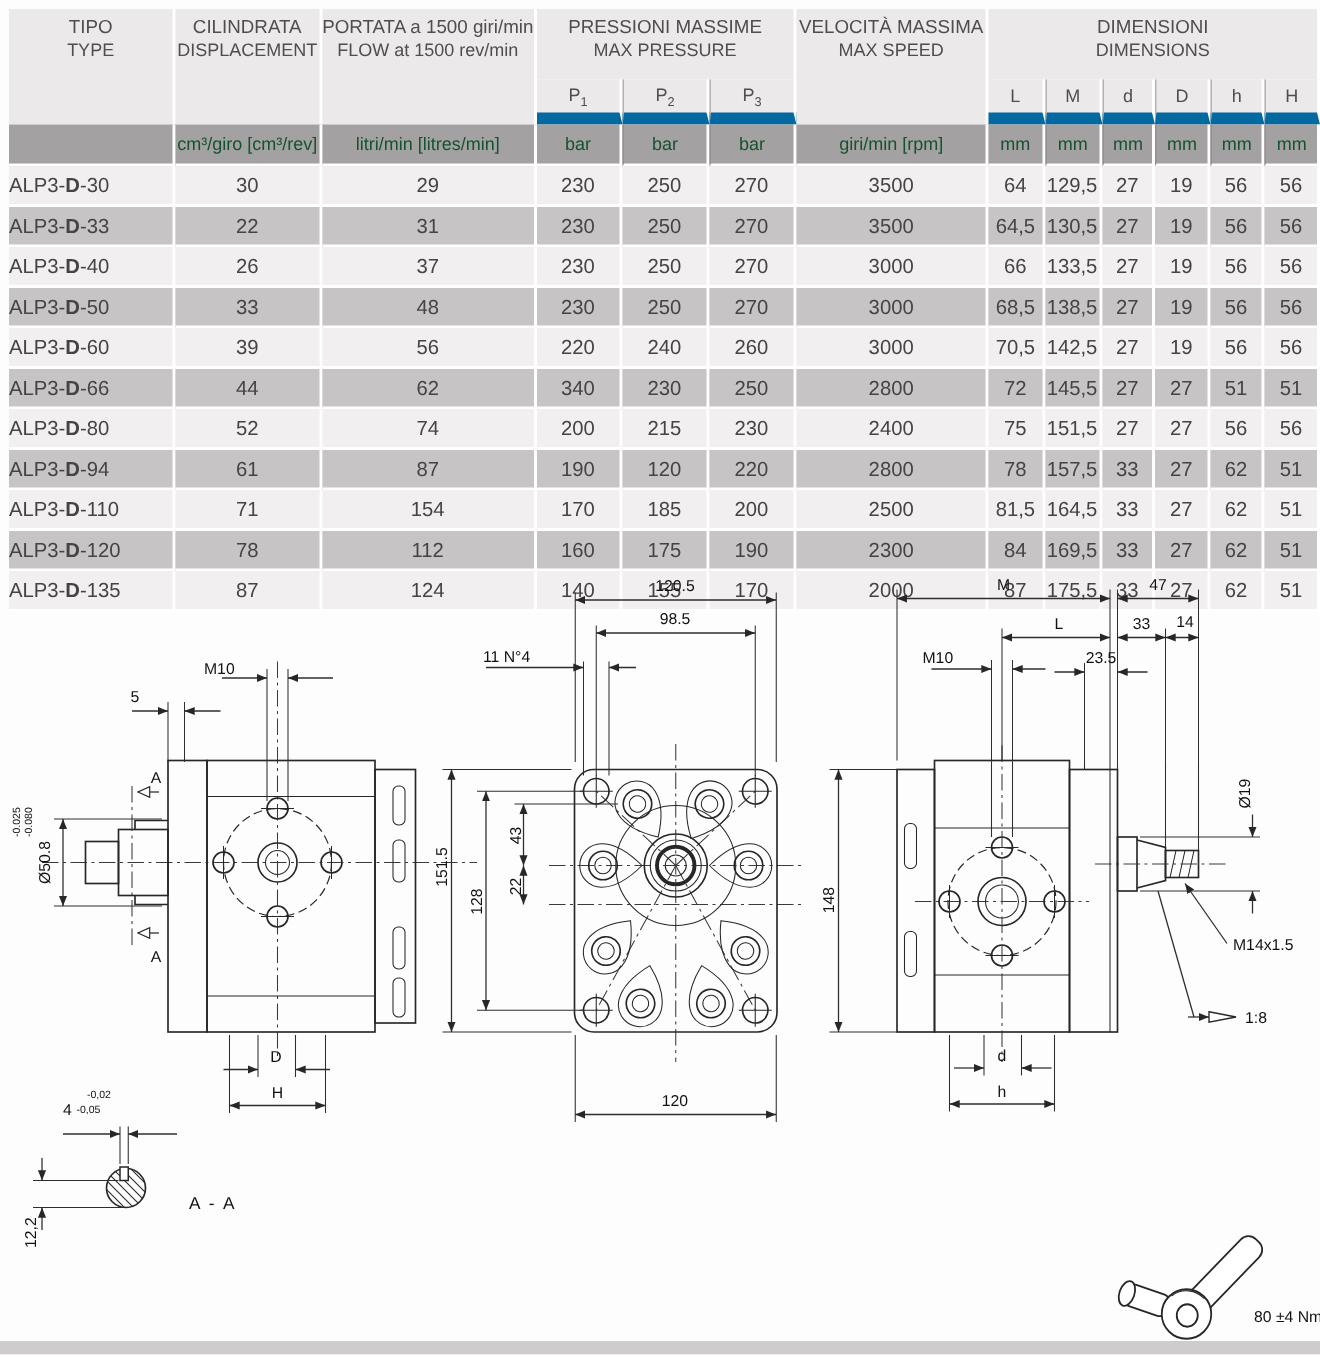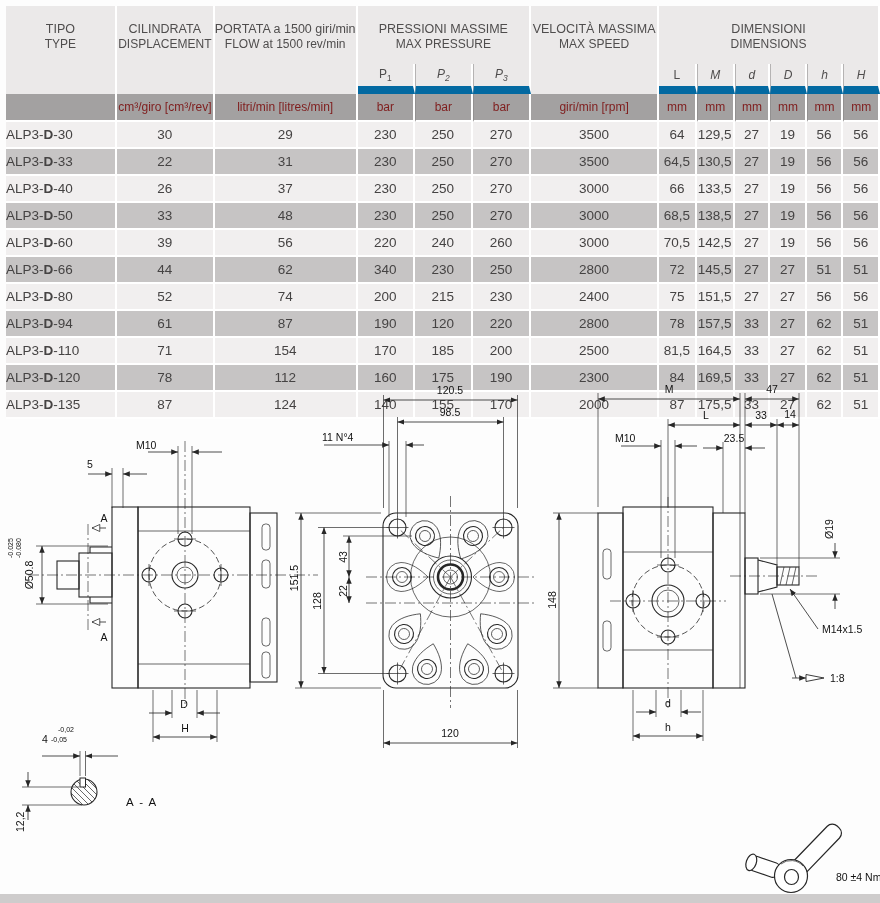--- a/index.html
+++ b/index.html
@@ -3,28 +3,28 @@
 <meta charset="utf-8">
 <style>
   html,body{margin:0;padding:0;width:880px;height:903px;background:#fdfdfd;
     font-family:"Liberation Sans",sans-serif;overflow:hidden;position:relative;}
   
   table{border-collapse:separate;border-spacing:0;table-layout:fixed;
     position:absolute;left:6px;top:6px;}
   th,td{padding:0;margin:0;font-weight:normal;white-space:nowrap;overflow:hidden;
     text-align:center;vertical-align:middle;}
   thead th{background:#ebe9e9;color:#4f4d4d;border-right:2px solid #fff;}
-  tr.h1 th{height:42px;vertical-align:top;padding-top:16px;}
+  tr.h1 th{height:42px;vertical-align:top;padding-top:5px;}
   tr.h2 th{height:22px;font-size:12px;border-bottom:8px solid #0369a1;}
   tr.h2 th sub{font-size:8.5px;}
-  tr.h3 td{height:26px;background:#a3a1a1;color:#7f1d1d;font-size:12px;
+  tr.h3 td{height:26px;background:#a3a1a1;color:#14532d;font-size:12px;
     border-right:2px solid #fff;border-bottom:2px solid #fff;}
   .it{font-size:12.5px;line-height:15px;}
   .en{font-size:12px;line-height:15px;}
-  .sep{border-left:1px solid #b5b3b3;font-style:italic;}
+  .sep{border-left:1px solid #b5b3b3;}
   .usep{border-left:1px solid #929090;}
   tbody td{height:25px;font-size:13.5px;color:#454343;
     border-right:2px solid #fff;border-bottom:2px solid #fff;}
   tbody tr.light td{background:#f1efef;}
   tbody tr.dark td{background:#c6c4c4;}
   tbody td.c-type{text-align:left;padding-left:0;}
   tbody td.c-type b{font-weight:700;}
   
   #drw{position:absolute;left:0;top:371px;}
   .ln{fill:none;stroke:#272727;stroke-width:1.1;}

